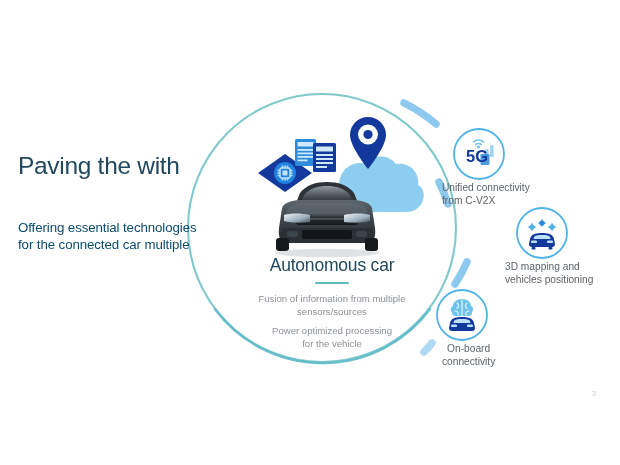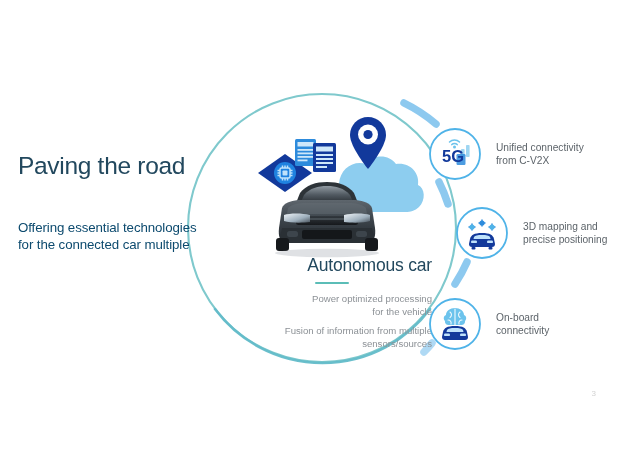--- a/index.html
+++ b/index.html
@@ -83,21 +83,21 @@
   #badge-pin    { left: 348px; top: 116px; width: 40px; height: 55px; }
   #badge-auto   { left: 392px; top: 186px; width: 38px; height: 38px; }
   .badge svg { display:block; width:100%; height:100%; }
 
   
   #center-caption {
     position: absolute;
     left: 232px;
     top: 255px;
     width: 200px;
-    text-align: right;
+    text-align: center;
   }
   #center-title {
     color: #22485e;
     font-size: 17.5px;
     line-height: 21px;
     font-weight: 400;
     letter-spacing: -0.2px;
     margin: 0;
   }
   #center-rule {
@@ -114,24 +114,25 @@
     margin: 0 0 7px 0;
     font-weight: 400;
   }
   .center-sub:last-child { margin-bottom: 0; }
 
   
   .feature {
     position: absolute;
     display: flex;
     align-items: center;
+    flex-direction: column;
   }
   #feature-0 { left: 428px; top: 127px; }
-  #feature-1 { left: 455px; top: 206px; }
-  #feature-2 { left: 428px; top: 297px; }
+  #feature-1 { left: 455px; top: 206px; padding-left: 36px; }
+  #feature-2 { left: 428px; top: 288px; text-align: center; }
 
   .feature-icon {
     width: 54px;
     height: 54px;
     flex: 0 0 54px;
     position: relative;
   }
   .feature-icon svg { display:block; width:100%; height:100%; }
 
   .feature-label {
@@ -167,21 +168,21 @@
     <g stroke-linecap="round" fill="none" stroke="#79c0ec">
       <path d="M 404 103 A 150 150 0 0 1 436 124" stroke-width="7.5" opacity="0.85"></path>
       <path d="M 439 182 A 150 150 0 0 1 448 204" stroke-width="7.5" opacity="0.85"></path>
       <path d="M 467 262 A 150 150 0 0 1 455 284" stroke-width="7.5" opacity="0.85"></path>
       <path d="M 432 343 A 150 150 0 0 1 424 352" stroke-width="7.5" opacity="0.6"></path>
     </g>
   </svg>
 
   <div id="headline-block">
     <h1 id="headline">
-      <span>Paving the road</span><br>
+      <span>Paving the with</span><br>
       <br>
     </h1>
     <p id="subhead">
       <span>Offering essential technologies</span><br>
       <span>for the connected car multiple</span>
     </p>
   </div>
 
   <div id="cloud">
     <svg viewBox="0 0 108 62" xmlns="http://www.w3.org/2000/svg">
@@ -295,26 +296,26 @@
       <circle cx="20" cy="18.5" r="10" fill="#ffffff"></circle>
       <circle cx="20" cy="18.5" r="4.6" fill="#12399b"></circle>
     </svg>
   </div>
 
 
   <div id="center-caption">
     <h2 id="center-title">Autonomous car</h2>
     <div id="center-rule"></div>
     <p class="center-sub">
+      <span>Fusion of information from multiple</span><br>
+      <span>sensors/sources</span>
+    </p>
+    <p class="center-sub">
       <span>Power optimized processing</span><br>
       <span>for the vehicle</span>
-    </p>
-    <p class="center-sub">
-      <span>Fusion of information from multiple</span><br>
-      <span>sensors/sources</span>
     </p>
   </div>
 
   <div class="feature" id="feature-0">
     <div class="feature-icon">
       <svg viewBox="0 0 54 54" xmlns="http://www.w3.org/2000/svg">
         <circle cx="27" cy="27" r="25" fill="#ffffff" stroke="#4fb3e8" stroke-width="1.8"></circle>
 
         <g fill="#9fd6f2">
           <rect x="33" y="22" width="3.6" height="8" rx="0.8"></rect>
@@ -354,21 +355,21 @@
                  C40 40 39 41 37 41 L17 41 C15 41 14 40 14 38 Z" fill="#12399b"></path>
         <path d="M19 31 C20 29.5 22.5 29 27 29 C31.5 29 34 29.5 35 31 L35.5 33 L18.5 33 Z" fill="#bfe2fb"></path>
         <rect x="16" y="34.5" width="6" height="2.6" rx="1.2" fill="#bfe2fb"></rect>
         <rect x="32" y="34.5" width="6" height="2.6" rx="1.2" fill="#bfe2fb"></rect>
         <rect x="16.5" y="41" width="4" height="2.6" rx="1" fill="#12399b"></rect>
         <rect x="33.5" y="41" width="4" height="2.6" rx="1" fill="#12399b"></rect>
       </svg>
     </div>
     <div class="feature-label">
       <span>3D mapping and</span><br>
-      <span>precise positioning</span>
+      <span>vehicles positioning</span>
     </div>
   </div>
 
   <div class="feature" id="feature-2">
     <div class="feature-icon">
       <svg viewBox="0 0 54 54" xmlns="http://www.w3.org/2000/svg">
         <circle cx="27" cy="27" r="25" fill="#ffffff" stroke="#4fb3e8" stroke-width="1.8"></circle>
 
         <path d="M27 11 C22 11 18 14 18 18 C15.5 19 15 22 17 24 C16.5 26.5 19 28.5 22 28
                  L32 28 C35 28.5 37.5 26.5 37 24 C39 22 38.5 19 36 18 C36 14 32 11 27 11 Z" fill="#6cc3ec"></path>

